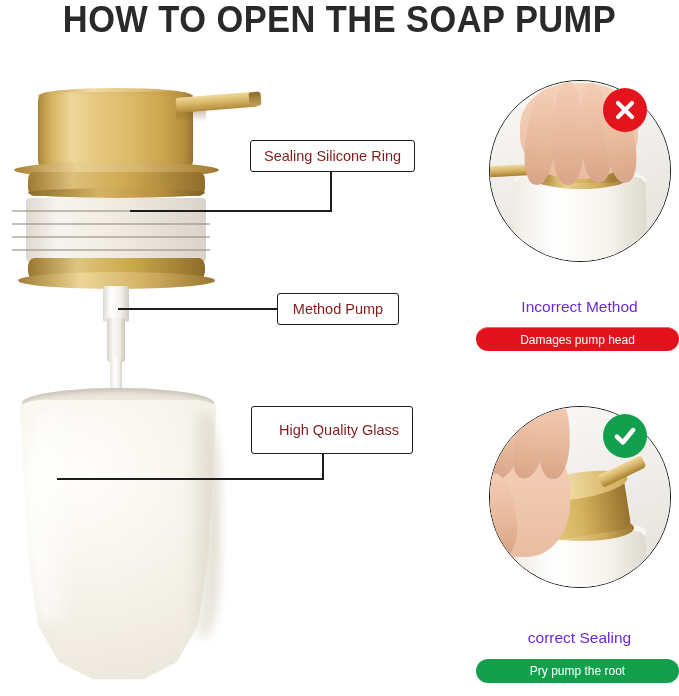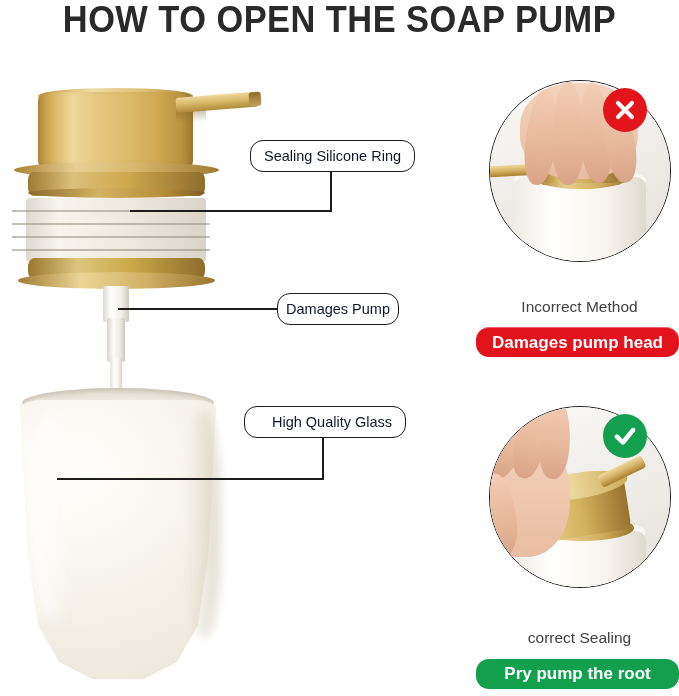--- a/index.html
+++ b/index.html
@@ -241,33 +241,33 @@
     height: 226px;
     background: linear-gradient(to left, rgba(205,197,178,0.65), rgba(205,197,178,0));
     border-radius: 40%;
     filter: blur(5px);
   }
 
   
   .callout {
     position: absolute;
     border: 1.6px solid #1d1d1d;
-    border-radius: 13px;
+    border-radius: 3px;
     background: #ffffff;
     font-size: 14.5px;
-    color: #0f172a;
+    color: #7f1d1d;
     display: flex;
     align-items: center;
     justify-content: center;
     white-space: nowrap;
     box-sizing: border-box;
   }
   #callout-ring  { left: 250px; top: 140px; width: 165px; height: 32px; }
   #callout-pump  { left: 277px; top: 293px; width: 122px; height: 32px; }
-  #callout-glass { left: 244px; top: 406px; width: 162px; height: 32px; padding-left: 14px; }
+  #callout-glass { left: 251px; top: 406px; width: 162px; height: 48px; padding-left: 14px; }
 
   .leader {
     position: absolute;
     background: #1d1d1d;
   }
   .leader.h { height: 1.6px; }
   .leader.v { width: 1.6px; }
 
   
   #leader-ring-v { left: 330px; top: 172px; height: 40px; }
@@ -374,35 +374,35 @@
   #badge-x     { left: 603px; top: 88px;  background: #e4141d; }
   #badge-check { left: 603px; top: 414px; background: #12a04f; }
   .badge svg { display: block; }
 
   
   .caption {
     position: absolute;
     width: 199px;
     text-align: center;
     font-size: 15.5px;
-    color: #404040;
+    color: #6d28d9;
   }
   #caption-incorrect { left: 480px; top: 298px; }
   #caption-correct   { left: 480px; top: 629px; }
 
   .banner {
     position: absolute;
-    height: 30px;
+    height: 24px;
     border-radius: 13px;
     display: flex;
     align-items: center;
     justify-content: center;
     color: #ffffff;
-    font-weight: bold;
-    font-size: 17px;
+    font-weight: normal;
+    font-size: 12px;
     white-space: nowrap;
     box-sizing: border-box;
   }
   #banner-incorrect {
     left: 476px; top: 327px; width: 203px;
     background: #e2131c;
     border-top: 1px solid #f2606b;
   }
   #banner-correct {
     left: 476px; top: 659px; width: 203px;
@@ -446,21 +446,21 @@
 </div>
 
 <div class="leader v" id="leader-ring-v"></div>
 <div class="leader h" id="leader-ring-h"></div>
 <div class="leader h" id="leader-pump-h"></div>
 <div class="leader v" id="leader-glass-v"></div>
 <div class="leader h" id="leader-glass-h"></div>
 
 <div class="callout" id="callout-ring">Sealing Silicone Ring</div>
 
-<div class="callout" id="callout-pump">Damages Pump</div>
+<div class="callout" id="callout-pump">Method Pump</div>
 
 <div class="callout" id="callout-glass">High Quality Glass</div>
 
 <div class="photo-circle" id="photo-incorrect">
   <div class="photo-bg"></div>
 
   <div class="mini-shoulder"></div>
   <div class="mini-bottle"></div>
   <div class="mini-goldring"></div>
   <div class="mini-cap"></div>

